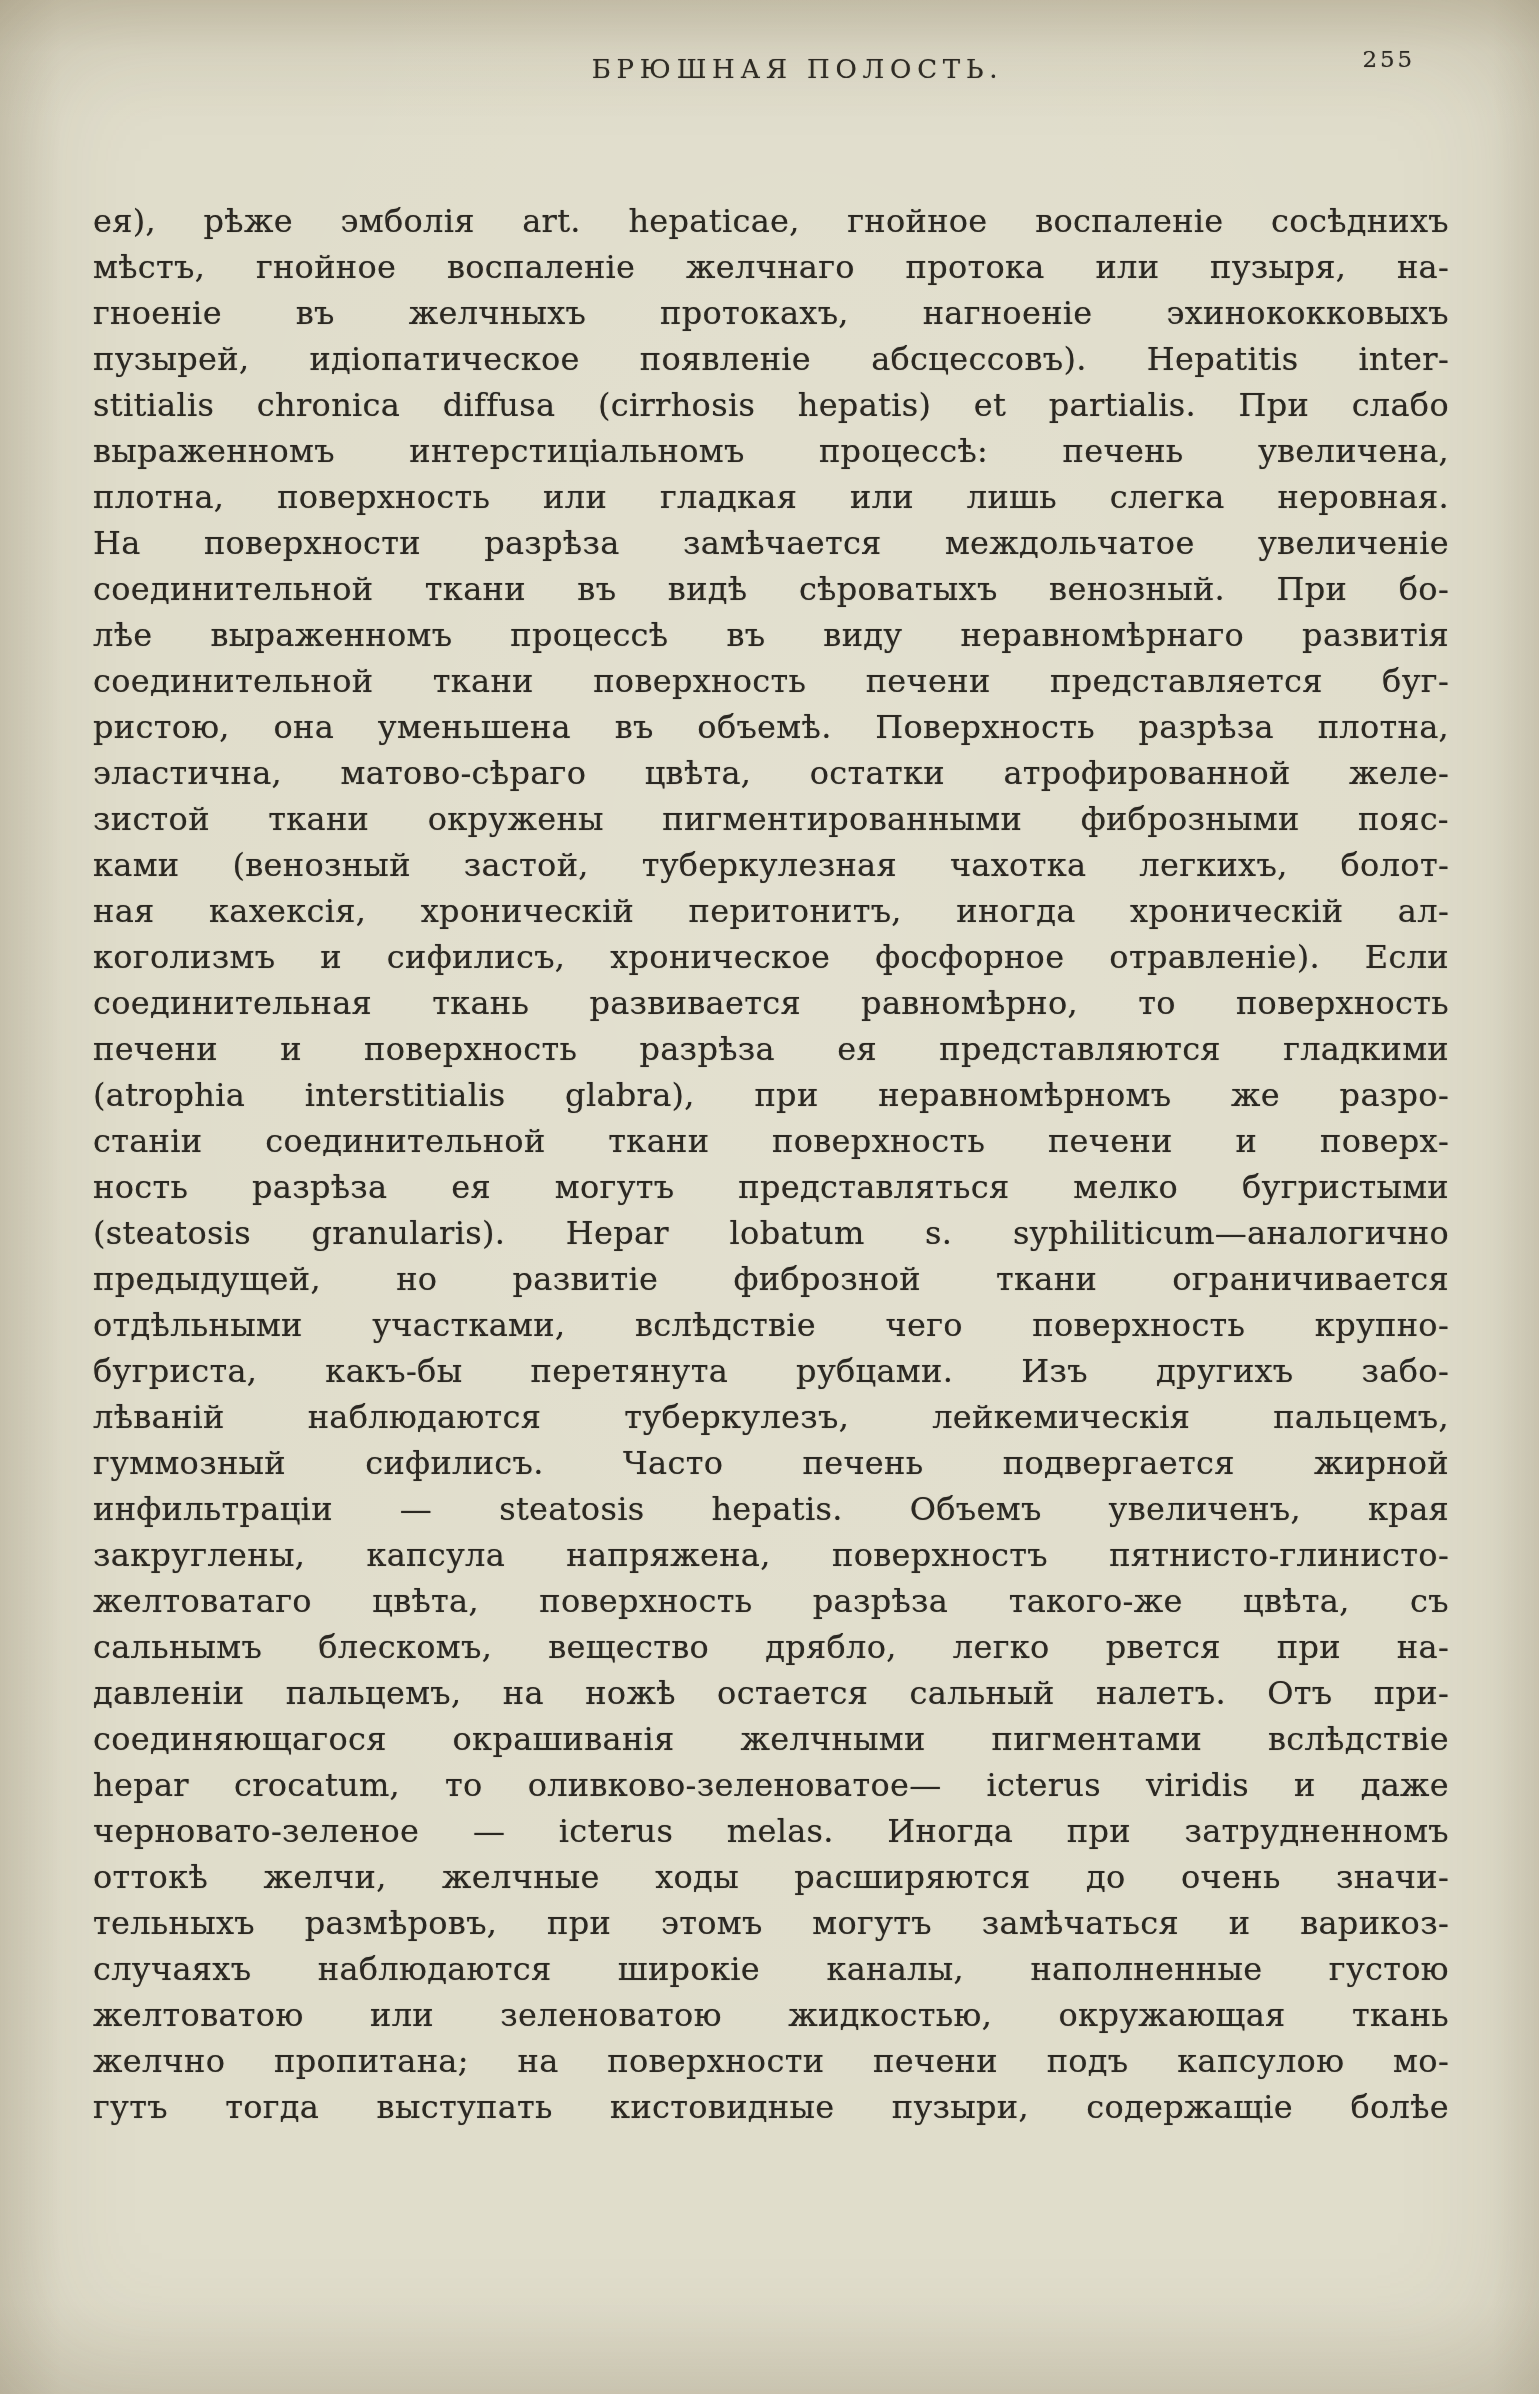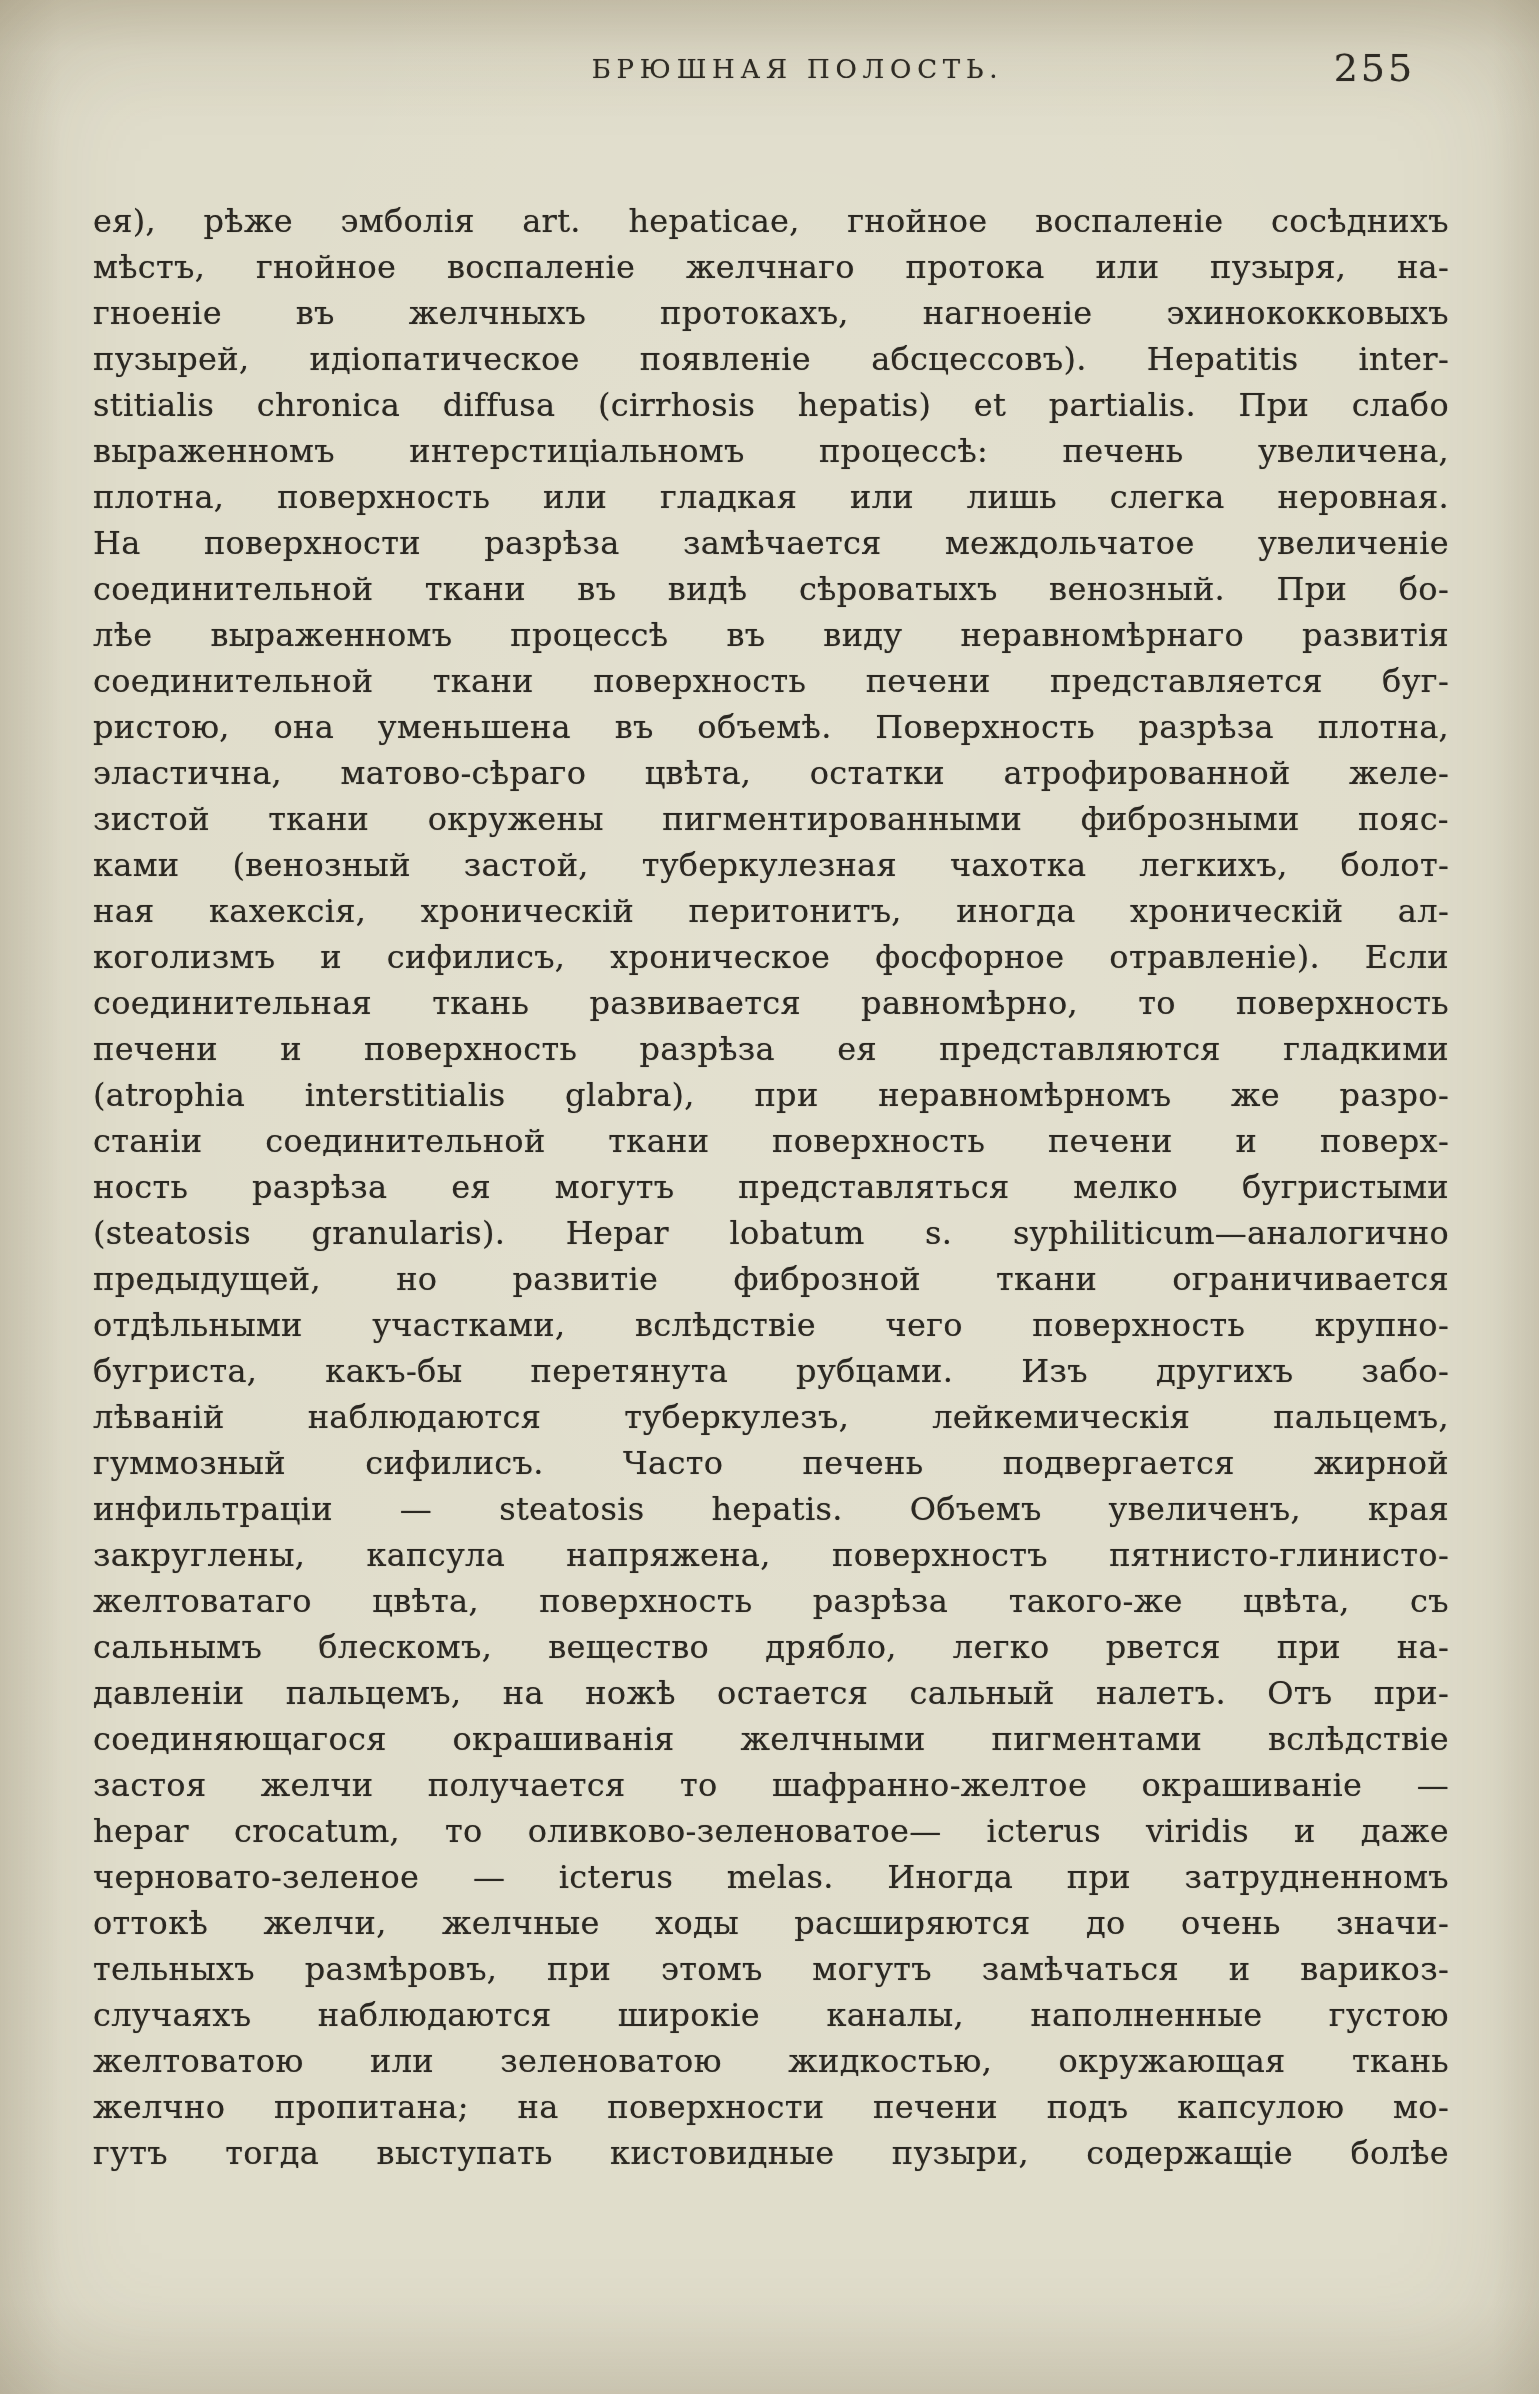--- a/index.html
+++ b/index.html
@@ -32,21 +32,21 @@
     font-size: 26px;
     letter-spacing: 5.8px;
     color: #2e2b24;
     text-shadow: 0 0 1px rgba(46,43,36,0.45);
     padding-left: 28px;
   }
   .page-number {
     position: absolute;
     top: 46px;
     right: 124px;
-    font-size: 38px;
+    font-size: 23px;
     letter-spacing: 2.9px;
     color: #2e2b24;
     text-shadow: 0 0 1px rgba(46,43,36,0.45);
   }
   .text-block {
     position: absolute;
     top: 170px;
     left: 93px;
     width: 1356px;
     margin-top: 28px;
@@ -99,21 +99,20 @@
       <div class="line">отдѣльными участками, вслѣдствіе чего поверхность крупно-</div>
       <div class="line">бугриста, какъ-бы перетянута рубцами. Изъ другихъ забо-</div>
       <div class="line">лѣваній наблюдаются туберкулезъ, лейкемическія пальцемъ,</div>
       <div class="line">гуммозный сифилисъ. Часто печень подвергается жирной</div>
       <div class="line">инфильтраціи — steatosis hepatis. Объемъ увеличенъ, края</div>
       <div class="line">закруглены, капсула напряжена, поверхностъ пятнисто-глинисто-</div>
       <div class="line">желтоватаго цвѣта, поверхность разрѣза такого-же цвѣта, съ</div>
       <div class="line">сальнымъ блескомъ, вещество дрябло, легко рвется при на-</div>
       <div class="line">давленіи пальцемъ, на ножѣ остается сальный налетъ. Отъ при-</div>
       <div class="line">соединяющагося окрашиванія желчными пигментами вслѣдствіе</div>
-      <div class="line">застоя желчи получается то шафранно-желтое окрашиваніе —</div>
       <div class="line">hepar crocatum, то оливково-зеленоватое— icterus viridis и даже</div>
       <div class="line">черновато-зеленое — icterus melas. Иногда при затрудненномъ</div>
       <div class="line">оттокѣ желчи, желчные ходы расширяются до очень значи-</div>
       <div class="line">тельныхъ размѣровъ, при этомъ могутъ замѣчаться и варикоз-</div>
       <div class="line">случаяхъ наблюдаются широкіе каналы, наполненные густою</div>
       <div class="line">желтоватою или зеленоватою жидкостью, окружающая ткань</div>
       <div class="line">желчно пропитана; на поверхности печени подъ капсулою мо-</div>
       <div class="line">гутъ тогда выступать кистовидные пузыри, содержащіе болѣе</div>
     </div>
 </div>

